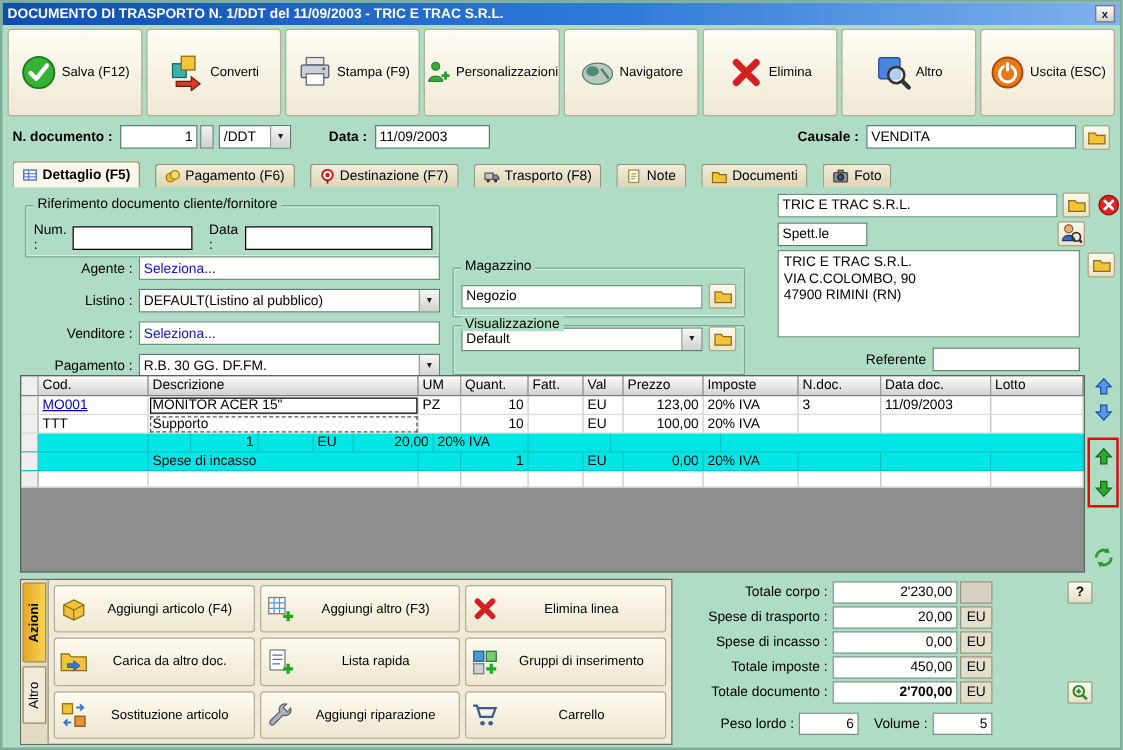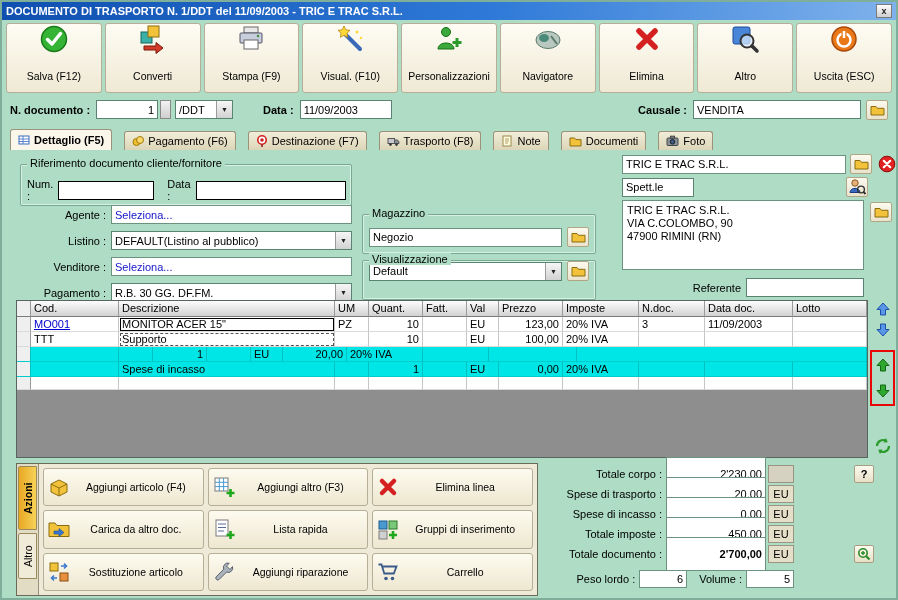--- a/index.html
+++ b/index.html
@@ -9,21 +9,21 @@
   
   .titlebar{position:absolute;top:0;left:0;right:0;height:18px;
     background:linear-gradient(90deg,#0f4fb0 0%,#2f7ad8 55%,#7fb2ec 100%);
     display:flex;align-items:center;padding:0 4px;color:#fff;font-weight:bold}
   .title{flex:1;white-space:nowrap;overflow:hidden;font-size:11px}
   .close-btn{width:16px;height:14px;background:linear-gradient(#fefefe,#cfcfcf);border:1px solid #7a7a7a;
     font-weight:bold;font-size:9px;line-height:12px;text-align:center;color:#222}
   
   .toolbar{position:absolute;top:21px;left:4px;right:4px;height:70px;display:flex;gap:3px}
   .tbtn{flex:1;background:linear-gradient(#fefcf4,#efe9d4);border:1px solid #b6ae96;border-radius:3px;
-    display:flex;flex-direction:column;align-items:center;gap:16px;overflow:hidden}
+    display:flex;flex-direction:row;align-items:center;justify-content:center;gap:3px;overflow:hidden}
   .tbtn span{white-space:nowrap;font-size:10.5px}
   
   .doc-header{position:absolute;top:97px;left:8px;right:8px;height:21px;display:flex;align-items:center}
   .bold{font-weight:bold}
   .txt{background:#fff;border:1px solid #5a8472;height:19px;font:inherit;padding:0 3px}
   .txt.black{border:1px solid #000}
   .mini-btn{width:11px;height:19px;background:linear-gradient(#f2f2f2,#cfcfcf);border:1px solid #8a8a8a;margin-left:2px}
   .combo{background:#fff;border:1px solid #5a8472;height:19px;display:flex;align-items:center}
   .combo .ct{flex:1;padding:0 3px;white-space:nowrap;overflow:hidden}
   .combo .ca{width:16px;align-self:stretch;background:linear-gradient(#f6f6f6,#d2d2d2);
@@ -75,21 +75,21 @@
   .vtab.altro{height:46px;background:#f0ebd8}
   .abtns{flex:1;display:grid;grid-template-columns:1fr 1fr 1fr;grid-auto-rows:1fr;gap:4px;padding:4px}
   .abtn{background:linear-gradient(#fdfbf0,#eee7d0);border:1px solid #b6ae96;border-radius:3px;
     display:flex;align-items:center;padding:0 4px;gap:3px;overflow:hidden}
   .abtn span{flex:1;text-align:center;white-space:nowrap;font-size:10.5px}
   
   .totals{position:absolute;left:540px;top:463px;width:252px}
   .trow{display:flex;align-items:center;justify-content:flex-end;height:18px;margin-bottom:2px}
   .tlabel{white-space:nowrap;margin-right:4px}
   .tval{width:100px;height:18px;background:#fff;border:1px solid #6a9480;text-align:right;
-    padding:16px 3px;font:inherit;line-height:16px}
+    padding:0 3px;font:inherit;line-height:16px}
   .tval.tbold{font-weight:bold}
   .tcur{width:26px;height:18px;background:#e4dfc8;border:1px solid #9a9482;text-align:center;line-height:16px;margin-left:2px}
   .tcur.blank{background:#d6d2c2}
   .weights{position:absolute;left:540px;top:568px;width:252px;display:flex;align-items:center;justify-content:flex-end;gap:4px}
   .wval{width:48px;height:18px;background:#fff;border:1px solid #6a9480;text-align:right;padding:0 3px;font:inherit}
   .sq-btn{position:absolute;width:20px;height:18px;background:linear-gradient(#fdfbf0,#e7e0c8);
     border:1px solid #a89e82;border-radius:2px;display:flex;align-items:center;justify-content:center;font-weight:bold}
 </style>
 </head>
 <body>
@@ -116,29 +116,20 @@
     <span>Converti</span>
   </div>
   <div class="tbtn">
     <svg width="30" height="30" viewBox="0 0 30 30">
       <rect x="8" y="3" width="14" height="6" fill="#e8e8e8" stroke="#666"></rect>
       <rect x="4" y="9" width="22" height="10" rx="1" fill="#c9cedd" stroke="#556"></rect>
       <circle cx="22" cy="12" r="1.2" fill="#3a8a3a"></circle>
       <rect x="8" y="16" width="14" height="9" fill="#fff" stroke="#666"></rect>
     </svg>
     <span>Stampa (F9)</span>
-  </div>
-  <div class="tbtn">
-    <svg width="30" height="30" viewBox="0 0 30 30">
-      <line x1="11" y1="11" x2="25" y2="25" stroke="#3a68b8" stroke-width="4" stroke-linecap="round"></line>
-      <path d="M9 2 l1.8 3.8 4.2 .5 -3.1 2.9 .8 4.1 -3.7 -2 -3.7 2 .8 -4.1 L3 6.3 l4.2 -.5z" fill="#ffd93a" stroke="#b8860b" stroke-width=".8"></path>
-      <circle cx="22" cy="8" r="1.5" fill="#ffd93a"></circle>
-      <circle cx="26" cy="14" r="1.2" fill="#ffd93a"></circle>
-    </svg>
-    <span>Visual. (F10)</span>
   </div>
   <div class="tbtn">
     <svg width="30" height="30" viewBox="0 0 30 30">
       <circle cx="12" cy="8" r="4.5" fill="#3aa83a" stroke="#187018"></circle>
       <path d="M4 25 c0 -8 16 -8 16 0z" fill="#3aa83a" stroke="#187018"></path>
       <path d="M23 14 v9 M18.5 18.5 h9" stroke="#2a9a2a" stroke-width="3"></path>
     </svg>
     <span>Personalizzazioni</span>
   </div>
   <div class="tbtn">

